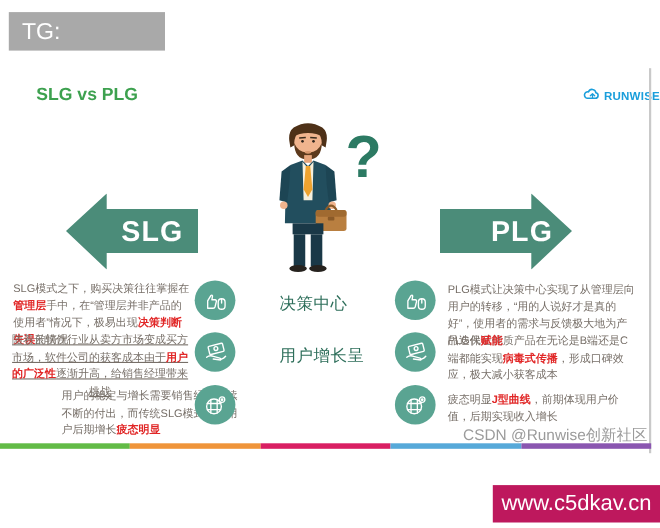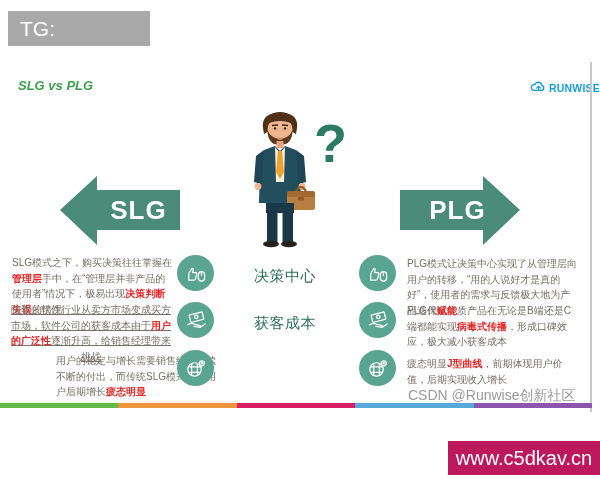--- a/index.html
+++ b/index.html
@@ -1,37 +1,37 @@
 <!DOCTYPE html>
 <html><head>
 <meta charset="utf-8">
 <style>
   html,body{margin:0;padding:0;background:#fff;}
   .canvas{position:relative;width:600px;height:480px;background:#fff;overflow:hidden;
           font-family:"Liberation Sans","DejaVu Sans",sans-serif;}
   .tg-badge{position:absolute;left:8px;top:11px;width:142px;height:35px;background:#a9a9a9;
             color:#fff;font-size:21px;line-height:35px;padding-left:12px;box-sizing:border-box;}
-  .page-title{position:absolute;left:18px;top:78px;font-size:13px;font-weight:bold;color:#3da14f;font-style:italic;}
+  .page-title{position:absolute;left:33px;top:78px;font-size:16px;font-weight:bold;color:#3da14f;}
   .brand{position:absolute;left:530px;top:79px;display:flex;align-items:center;gap:2px;}
   .brand-text{color:#1a9edb;font-weight:bold;font-size:10.5px;letter-spacing:.2px;}
   .side-line{position:absolute;left:590px;top:62px;width:2px;height:350px;background:#c9c9c9;}
   .arrow{position:absolute;top:176px;width:120px;height:69px;}
   .arrow-label{position:absolute;top:14px;height:40px;line-height:40px;text-align:center;
                color:#fff;font-weight:bold;font-size:26px;letter-spacing:1px;}
   .arrow-label.l{left:37px;width:83px;}
-  .arrow-label.r{left:0;width:83px;padding-left:16px;}
+  .arrow-label.r{left:17px;width:83px;padding-left:16px;}
   .qmark{position:absolute;left:314px;top:112px;font-size:54px;font-weight:bold;color:#2c7a63;}
   .person{position:absolute;left:240px;top:110px;}
   .block{position:absolute;font-size:10px;line-height:1.55;color:#776f68;}
   .hl{color:#e12727;font-weight:bold;}
   .circle-icon{position:absolute;width:37px;height:36px;border-radius:50%;background:#5aa492;
                display:flex;align-items:center;justify-content:center;}
   .center-label{position:absolute;left:254px;width:120px;font-size:15px;font-weight:normal;
                 color:#2d6e5a;letter-spacing:.5px;}
-  .csdn{position:absolute;left:408px;top:387px;font-size:14px;color:#9b9b9b;}
+  .csdn{position:absolute;left:421px;top:387px;font-size:14px;color:#9b9b9b;}
   .stripe{position:absolute;left:0;top:403px;width:592px;height:5px;display:flex;}
   .stripe div{flex:1;}
   .site-badge{position:absolute;left:448px;top:441px;width:152px;height:34px;background:#be185d;
               color:#fff;font-size:20px;display:flex;align-items:center;justify-content:center;}
 </style>
 </head>
 <body>
 
 <div class="canvas">
 
@@ -128,21 +128,21 @@
         <g stroke="#fff" stroke-width="1.3" fill="none" stroke-linecap="round">
       <circle cx="11" cy="13" r="7"></circle>
       <path d="M4.6,10.2 L17.4,10.2 M5,16 L17,16 M8,6.8 L8,19.2 M14,6.8 L14,19.2"></path>
       <circle cx="18.6" cy="6.6" r="2.6"></circle>
           <circle cx="18.6" cy="6.6" r="0.7" fill="#fff"></circle>
     </g>
       </svg>
   </div>
 
   <div class="center-label" style="top:267px;">决策中心</div>
-  <div class="center-label" style="top:314px;">获客成本</div>
+  <div class="center-label" style="top:314px;">用户增长呈</div>
 
   <div class="circle-icon" style="left:359px;top:255px;">
     <svg width="23" height="23" viewBox="0 0 24 24">
         <g stroke="#fff" stroke-width="1.3" fill="none" stroke-linejoin="round" stroke-linecap="round">
       <path d="M5,19 v-7 l3,-5 q1.2,-1 1.6,0.4 L9,11 h3 q1.6,0.2 1.2,1.8 l-1.2,4.8 q-0.4,1.4 -1.8,1.4 h-5 z"></path>
       <rect x="15" y="10" width="6.5" height="10" rx="3.2"></rect>
           <path d="M18.2,10.5 v3.5"></path>
     </g>
       </svg>
   </div>

